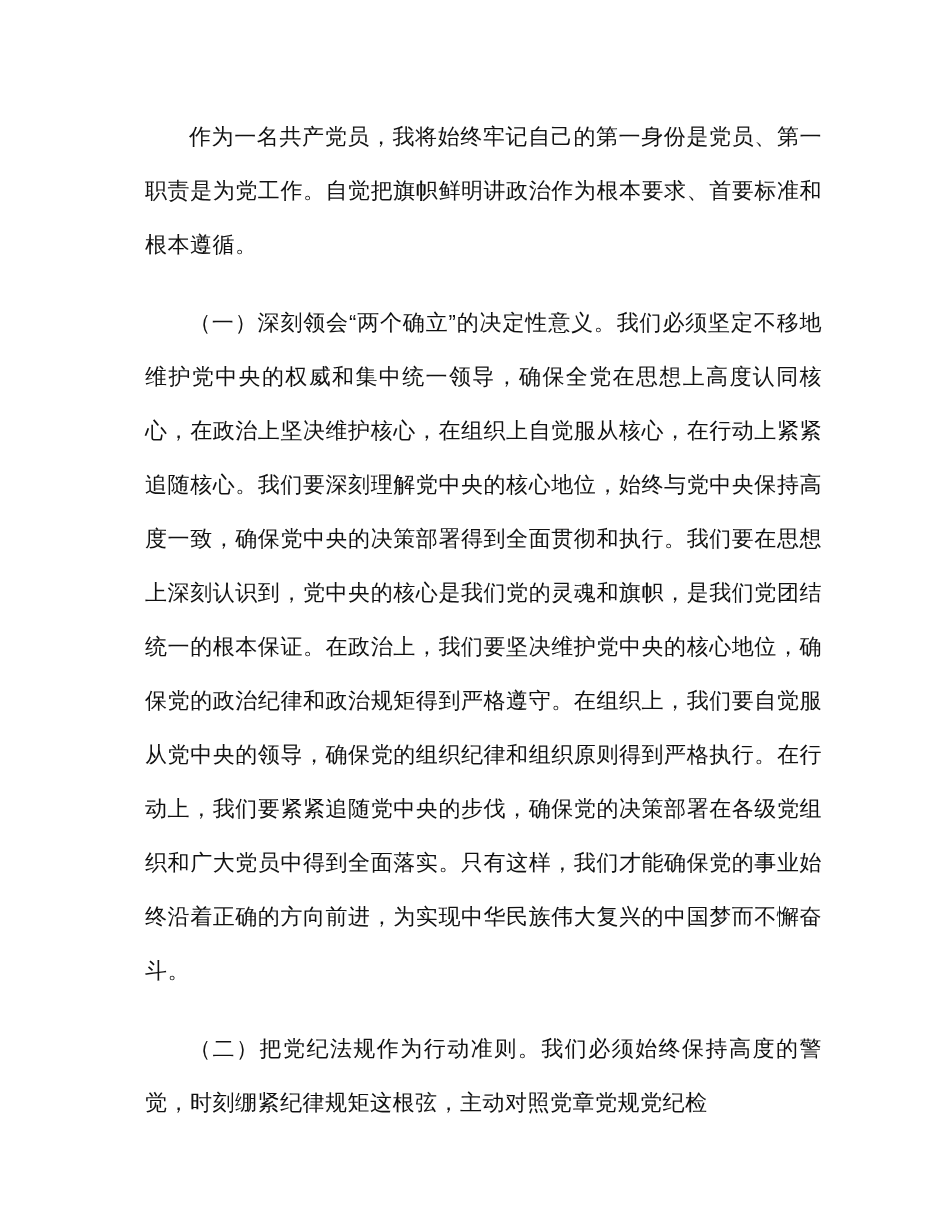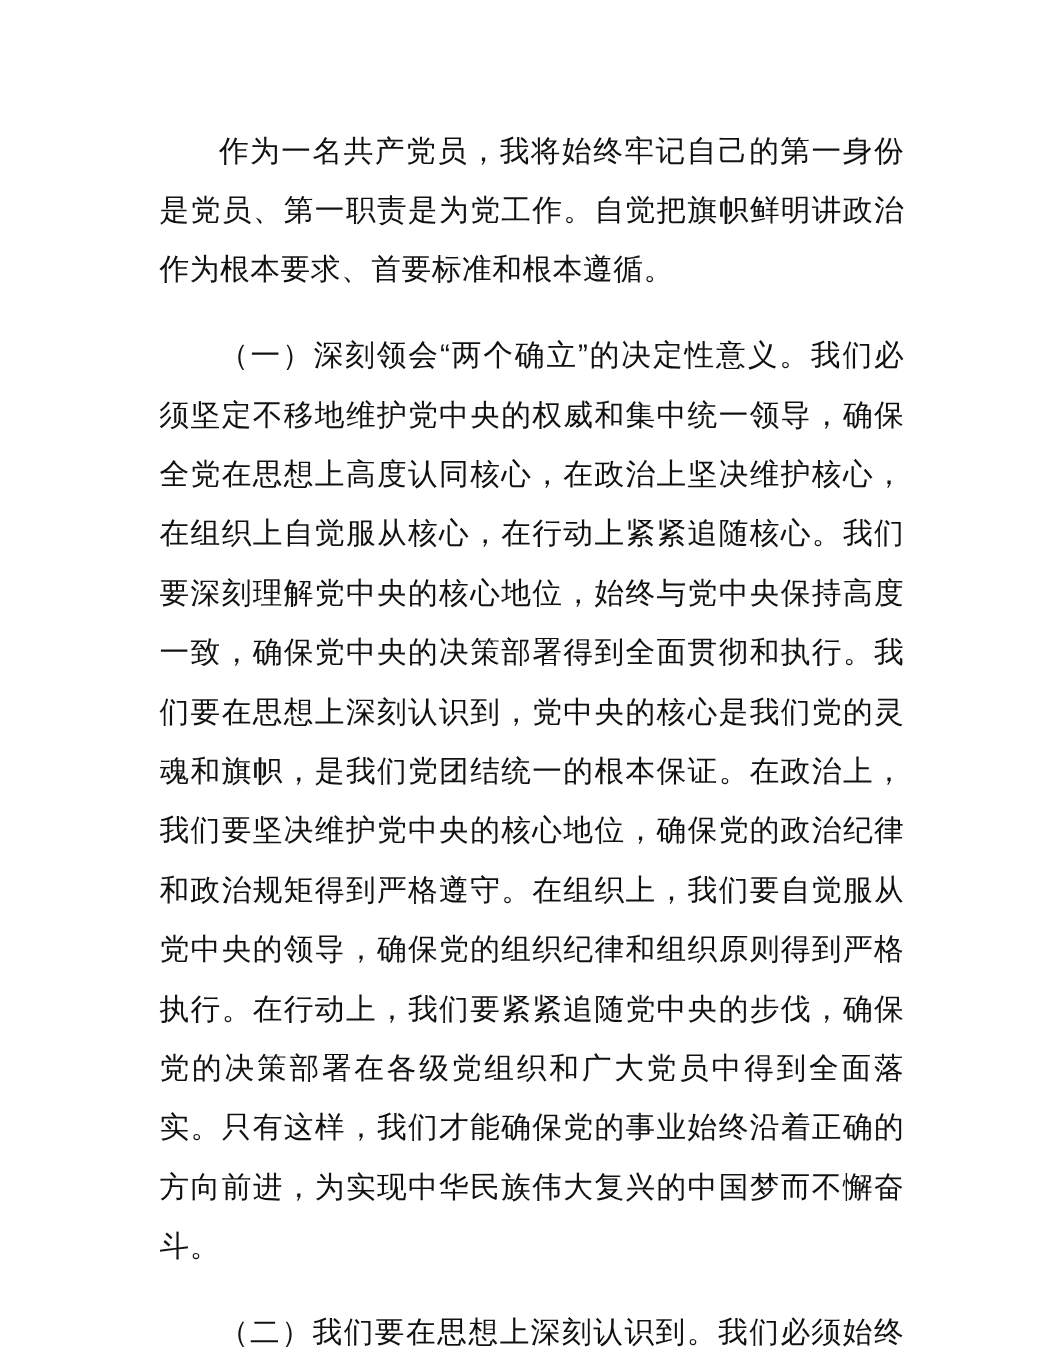--- a/index.html
+++ b/index.html
@@ -14,21 +14,21 @@
   }
   .page {
     box-sizing: border-box;
     width: 950px;
     height: 1230px;
     background: #ffffff;
     padding: 110px 128px 0 145px;
   }
   .para {
     font-family: "Liberation Serif", "DejaVu Serif", serif;
-    font-size: 27px;
+    font-size: 22px;
     line-height: 54px;
     color: #111111;
     text-align: justify;
     text-justify: inter-ideograph;
     text-indent: 2em;
     margin: 0 0 24px 0;
     letter-spacing: 0.5px;
   }
   .para .lead {
     font-weight: normal;
@@ -38,15 +38,15 @@
 </style>
 </head>
 <body>
 
 <div class="page">
 
   <p class="para"><span class="lead"></span><span>作为一名共产党员，我将始终牢记自己的第一身份是党员、第一职责是为党工作。自觉把旗帜鲜明讲政治作为根本要求、首要标准和根本遵循。</span></p>
 
   <p class="para"><span class="lead">（一）深刻领会“两个确立”的决定性意义。</span><span>我们必须坚定不移地维护党中央的权威和集中统一领导，确保全党在思想上高度认同核心，在政治上坚决维护核心，在组织上自觉服从核心，在行动上紧紧追随核心。我们要深刻理解党中央的核心地位，始终与党中央保持高度一致，确保党中央的决策部署得到全面贯彻和执行。我们要在思想上深刻认识到，党中央的核心是我们党的灵魂和旗帜，是我们党团结统一的根本保证。在政治上，我们要坚决维护党中央的核心地位，确保党的政治纪律和政治规矩得到严格遵守。在组织上，我们要自觉服从党中央的领导，确保党的组织纪律和组织原则得到严格执行。在行动上，我们要紧紧追随党中央的步伐，确保党的决策部署在各级党组织和广大党员中得到全面落实。只有这样，我们才能确保党的事业始终沿着正确的方向前进，为实现中华民族伟大复兴的中国梦而不懈奋斗。</span></p>
 
-  <p class="para"><span class="lead">（二）我们要在思想上深刻认识到。</span><span>我们必须始终保持高度的警觉，时刻绷紧纪律规矩这根弦，主动对照党章党规党纪检</span></p>
+  <p class="para"><span class="lead">（二）把党纪法规作为行动准则。</span><span>我们必须始终保持高度的警觉，时刻绷紧纪律规矩这根弦，主动对照党章党规党纪检</span></p>
 
 </div>
 
 </body></html>

